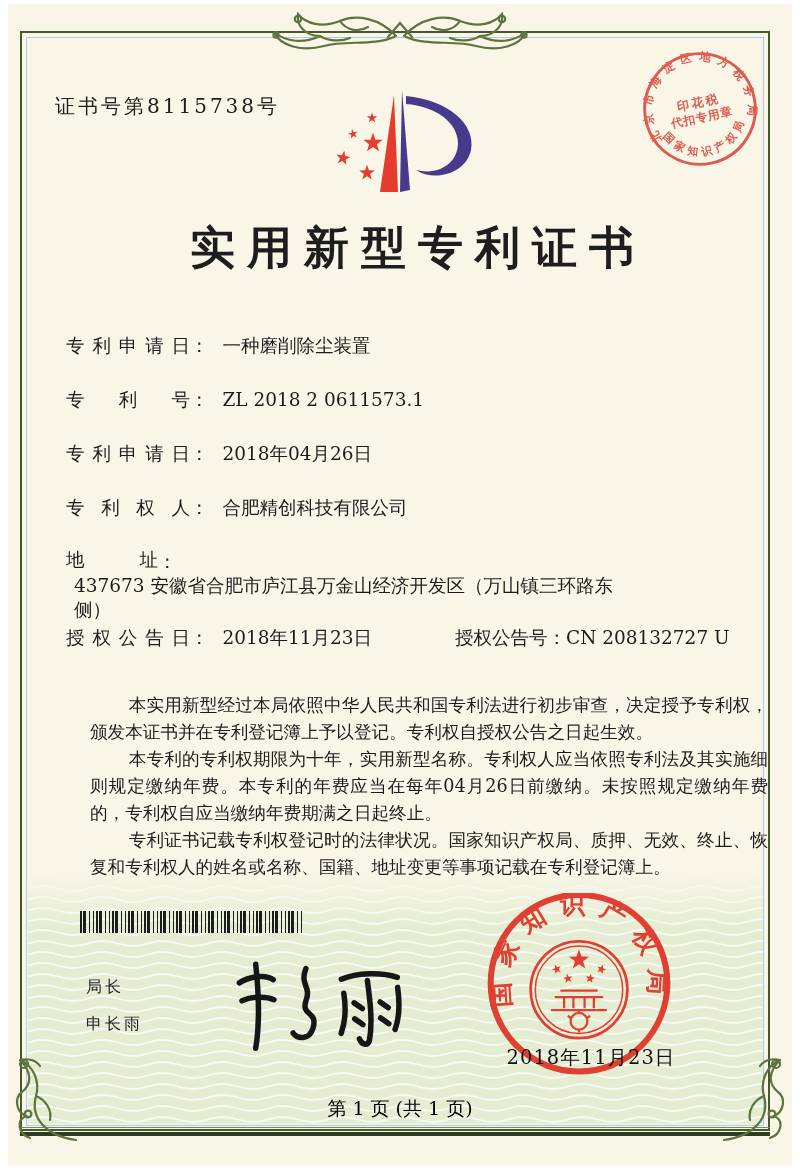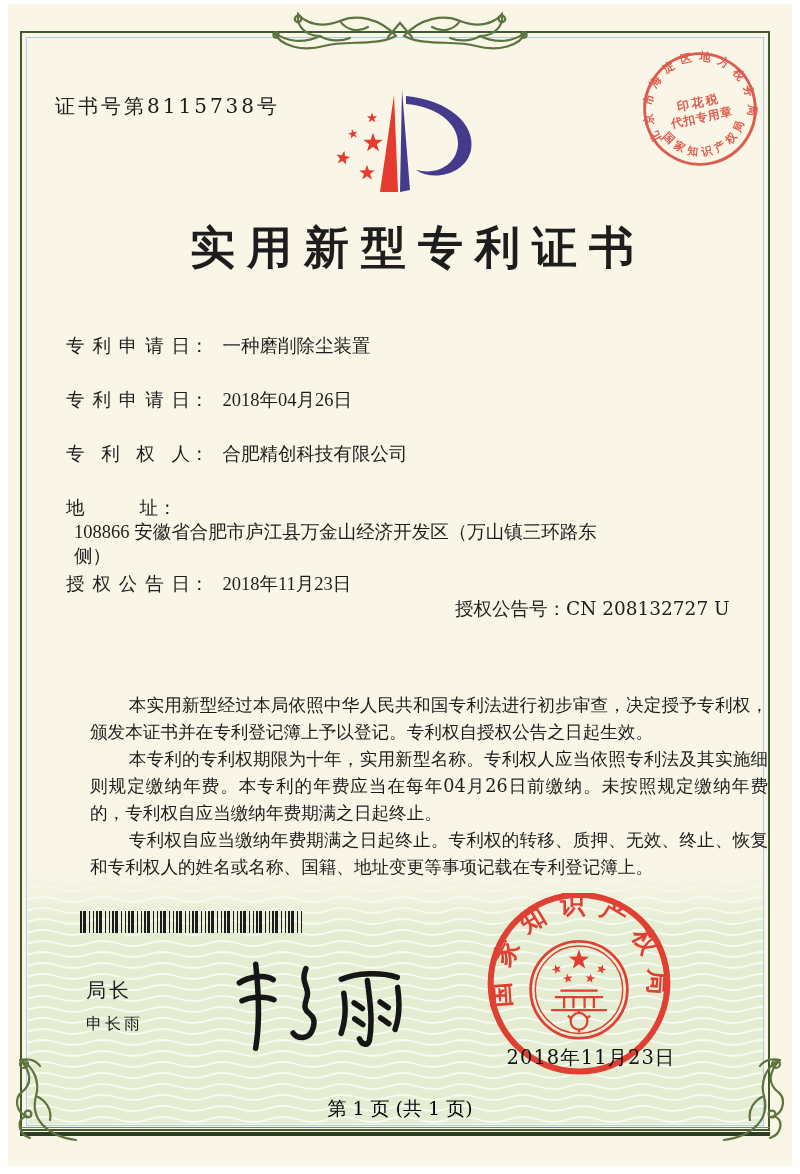--- a/index.html
+++ b/index.html
@@ -19,32 +19,32 @@
   #wave-fade{position:absolute;left:28px;top:872px;width:736px;height:56px;
              background:linear-gradient(#f9f5e7,rgba(249,245,231,0));}
   
   #cert-no{position:absolute;left:55px;top:93px;font-size:20px;letter-spacing:3px;}
   #title{position:absolute;left:12px;top:218px;width:800px;text-align:center;
          font-size:45px;font-weight:bold;letter-spacing:12px;text-indent:12px;}
   #fields{position:absolute;left:66px;top:334px;width:676px;font-size:18.5px;}
   .f-row{margin-bottom:30px;line-height:24px;position:relative;}
   .f-row.address{margin-bottom:4px;}
   .f-label{display:inline-block;width:124px;text-align:justify;text-align-last:justify;vertical-align:top;}
-  .f-label.w92{width:92px;}
-  .f-value{display:inline-block;margin-left:8px;vertical-align:top;font-family:Liberation Serif, serif;}
+  .f-label.w92{width:92px;font-family:Liberation Mono, monospace;}
+  .f-value{display:inline-block;margin-left:8px;vertical-align:top;}
   .f-value.wrap{width:556px;}
-  #gazette{position:absolute;left:389px;top:0;white-space:nowrap;margin-top:25px;}
+  #gazette{position:absolute;left:389px;top:0;white-space:nowrap;}
   #paras{position:absolute;left:62px;top:692px;width:678px;margin-left:28px;}
   #paras p{margin:0;text-indent:2.2em;font-size:17.6px;line-height:27px;text-align:justify;}
   
   #barcode{position:absolute;left:80px;top:911px;width:224px;height:22px;
     background:repeating-linear-gradient(90deg,#1c1c1c 0 2px,transparent 2px 3px,
       #1c1c1c 3px 6px,transparent 6px 9px,#1c1c1c 9px 10px,transparent 10px 13px,
       #1c1c1c 13px 14px,transparent 14px 16px);}
-  #director-title{position:absolute;left:86px;top:977px;font-size:20px;letter-spacing:3px;
+  #director-title{position:absolute;left:86px;top:977px;font-size:16px;letter-spacing:3px;
                   font-family:"DejaVu Sans","Liberation Sans",sans-serif;}
   #director-name{position:absolute;left:86px;top:1014px;font-size:16px;letter-spacing:3px;
                  font-family:"DejaVu Sans","Liberation Sans",sans-serif;}
   #seal-date{position:absolute;left:503px;top:1044px;width:176px;text-align:center;
              font-size:19.5px;letter-spacing:1px;color:#111;}
   #footer{position:absolute;left:0;top:1096px;width:800px;text-align:center;font-size:19px;color:#000000;}
   svg{display:block;}
 </style>
 </head>
 <body>
@@ -134,42 +134,46 @@
   <div id="cert-no">证书号第8115738号</div>
 
   <div id="title">实用新型专利证书</div>
 
   <div id="fields">
     <div class="f-row">
       <span class="f-label">专利申请日</span><span>：</span>
       <span class="f-value">一种磨削除尘装置</span>
     </div>
     <div class="f-row">
+      <span class="f-label">专利号</span><span>：</span>
+      <span class="f-value">ZL 2018 2 0611573.1</span>
+    </div>
+    <div class="f-row">
       <span class="f-label">专利申请日</span><span>：</span>
       <span class="f-value">2018年04月26日</span>
     </div>
     <div class="f-row">
       <span class="f-label">专利权人</span><span>：</span>
       <span class="f-value">合肥精创科技有限公司</span>
     </div>
     <div class="f-row address">
       <span class="f-label w92">地址</span><span>：</span>
-      <span class="f-value wrap">108866 安徽省合肥市庐江县万金山经济开发区（万山镇三环路东侧）</span>
+      <span class="f-value wrap">437673 安徽省合肥市庐江县万金山经济开发区（万山镇三环路东侧）</span>
     </div>
     <div class="f-row">
       <span class="f-label">授权公告日</span><span>：</span>
       <span class="f-value">2018年11月23日</span>
       <span id="gazette"><span>授权公告号：</span><span>CN 208132727 U</span></span>
     </div>
   </div>
 
   <div id="paras">
     <p>本实用新型经过本局依照中华人民共和国专利法进行初步审查，决定授予专利权，颁发本证书并在专利登记簿上予以登记。专利权自授权公告之日起生效。</p>
     <p>本专利的专利权期限为十年，实用新型名称。专利权人应当依照专利法及其实施细则规定缴纳年费。本专利的年费应当在每年04月26日前缴纳。未按照规定缴纳年费的，专利权自应当缴纳年费期满之日起终止。</p>
-    <p>专利权自应当缴纳年费期满之日起终止。专利权的转移、质押、无效、终止、恢复和专利权人的姓名或名称、国籍、地址变更等事项记载在专利登记簿上。</p>
+    <p>专利证书记载专利权登记时的法律状况。国家知识产权局、质押、无效、终止、恢复和专利权人的姓名或名称、国籍、地址变更等事项记载在专利登记簿上。</p>
   </div>
 
   <div id="barcode"></div>
 
   <div id="director-title">局长</div>
   <div id="director-name">申长雨</div>
 
   <svg class="abs" style="left:222px;top:950px;" width="200" height="102" viewBox="0 0 200 102">
     <g fill="none" stroke="#161616" stroke-width="5.5" stroke-linecap="round" stroke-linejoin="round" transform="rotate(-2 100 50)">
       <path d="M18,30 C28,24 44,22 52,28"></path>

